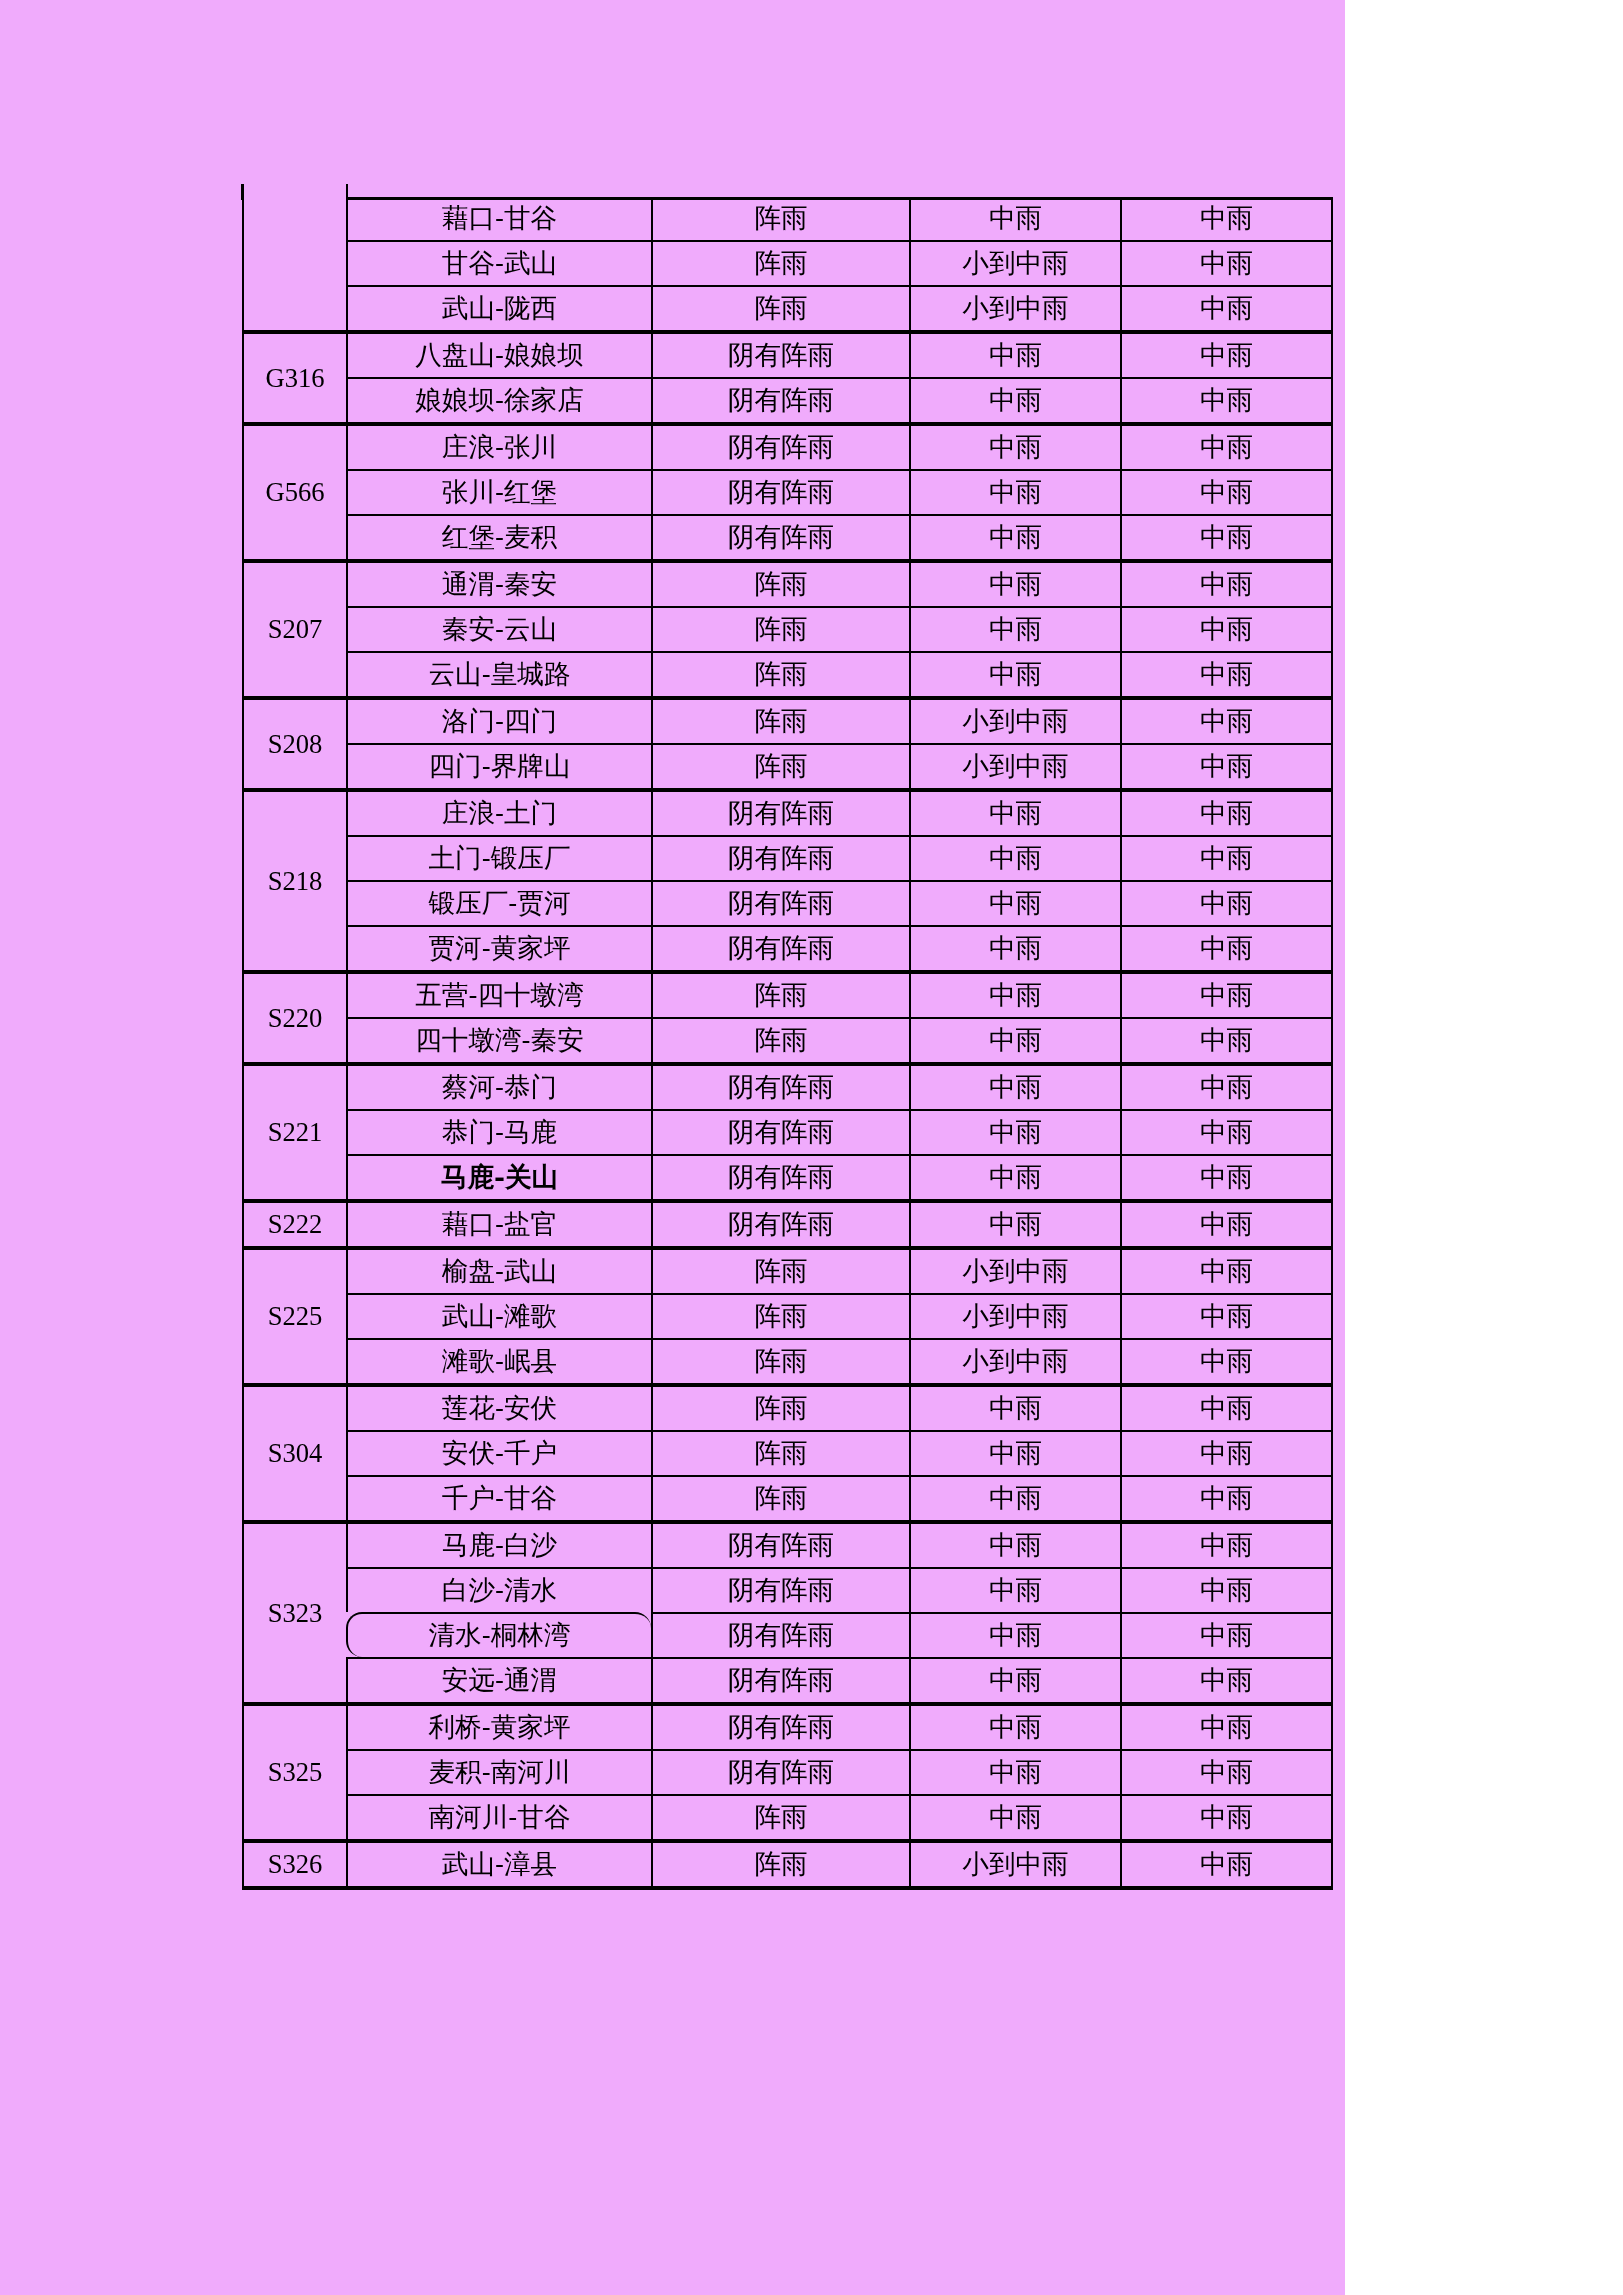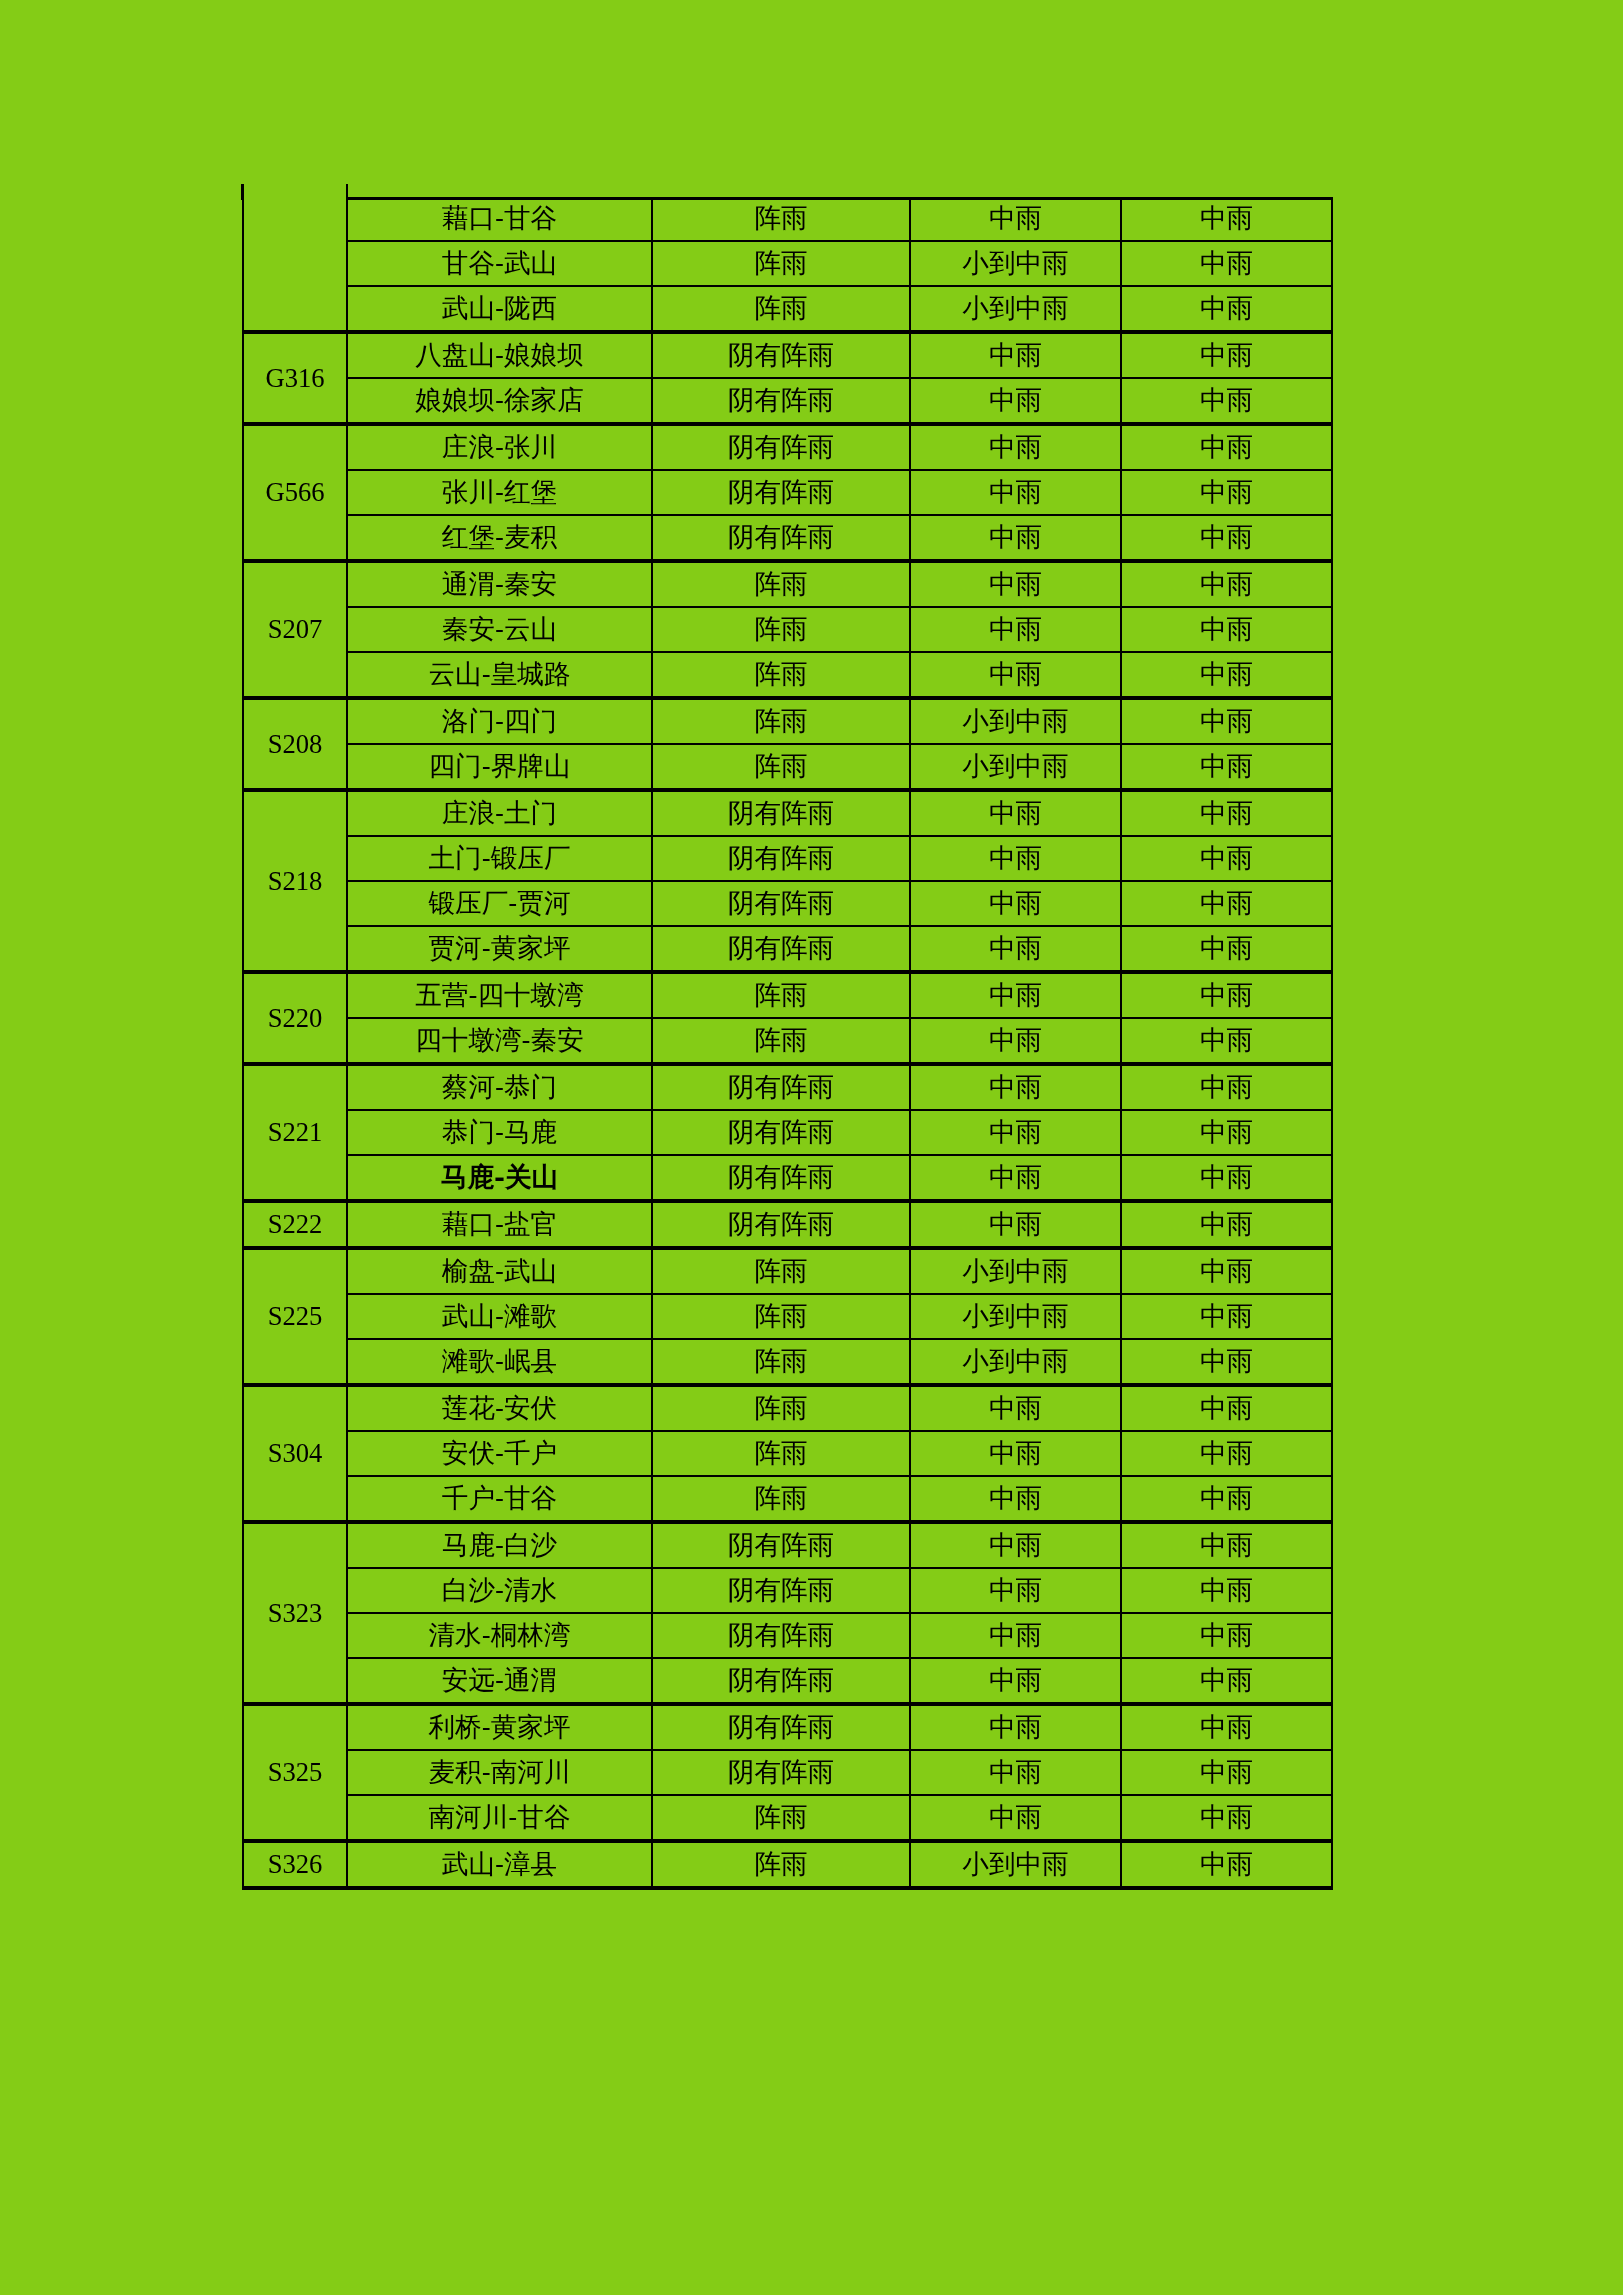--- a/index.html
+++ b/index.html
@@ -3,21 +3,21 @@
 <meta charset="utf-8">
 <style>
   html, body { margin:0; padding:0; }
   body {
     width:1623px; height:2295px;
     background:#ffffff;
     overflow:hidden;
     font-family:"DejaVu Serif","Liberation Serif",serif;
     color:#000000;
   }
-  .page { position:relative; width:1623px; height:2295px; background:#84cc16; }
+  .page { position:relative; width:1345px; height:2295px; background:#f0abfc; }
   .tbl {
     position:absolute; left:242px; top:197px; width:1091px;
     box-sizing:border-box;
     border-left:2.6px solid #000;
     border-right:2.6px solid #000;
   }
   
   .topline {
     position:absolute; top:0; left:102px; right:0; height:2.6px; background:#000;
   }
@@ -201,21 +201,21 @@
         <div class="group" style="grid-template-rows: 43px repeat(3, 45px);">
           <div class="cell code" style="grid-area: 1 / 1 / span 4;">S323</div>
           <div class="cell v" style="grid-area: 1 / 2;">马鹿-白沙</div>
           <div class="cell v" style="grid-area: 1 / 3;">阴有阵雨</div>
           <div class="cell v" style="grid-area: 1 / 4;">中雨</div>
           <div class="cell v" style="grid-area: 1 / 5;">中雨</div>
           <div class="cell v bt" style="grid-area: 2 / 2;">白沙-清水</div>
           <div class="cell v bt" style="grid-area: 2 / 3;">阴有阵雨</div>
           <div class="cell v bt" style="grid-area: 2 / 4;">中雨</div>
           <div class="cell v bt" style="grid-area: 2 / 5;">中雨</div>
-          <div class="cell v bt" style="grid-area: 3 / 2;">清水-桐林湾</div>
+          <div class="cell v bt" style="grid-area: 3 / 2; border-radius: 16px;">清水-桐林湾</div>
           <div class="cell v bt" style="grid-area: 3 / 3;">阴有阵雨</div>
           <div class="cell v bt" style="grid-area: 3 / 4;">中雨</div>
           <div class="cell v bt" style="grid-area: 3 / 5;">中雨</div>
           <div class="cell v bt" style="grid-area: 4 / 2;">安远-通渭</div>
           <div class="cell v bt" style="grid-area: 4 / 3;">阴有阵雨</div>
           <div class="cell v bt" style="grid-area: 4 / 4;">中雨</div>
           <div class="cell v bt" style="grid-area: 4 / 5;">中雨</div>
         </div>
         <div class="group" style="grid-template-rows: 43px repeat(2, 45px);">
           <div class="cell code" style="grid-area: 1 / 1 / span 3;">S325</div>

